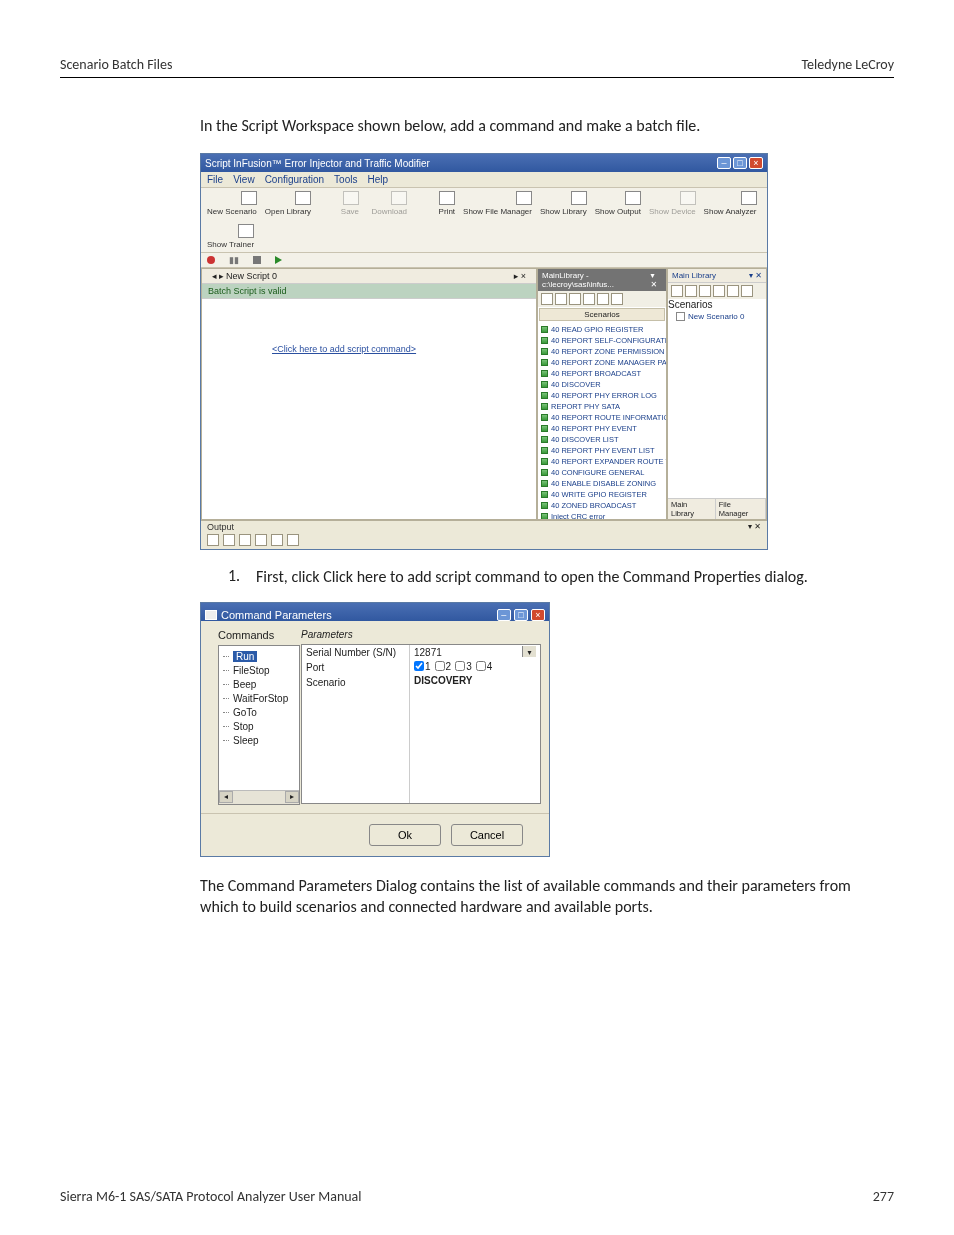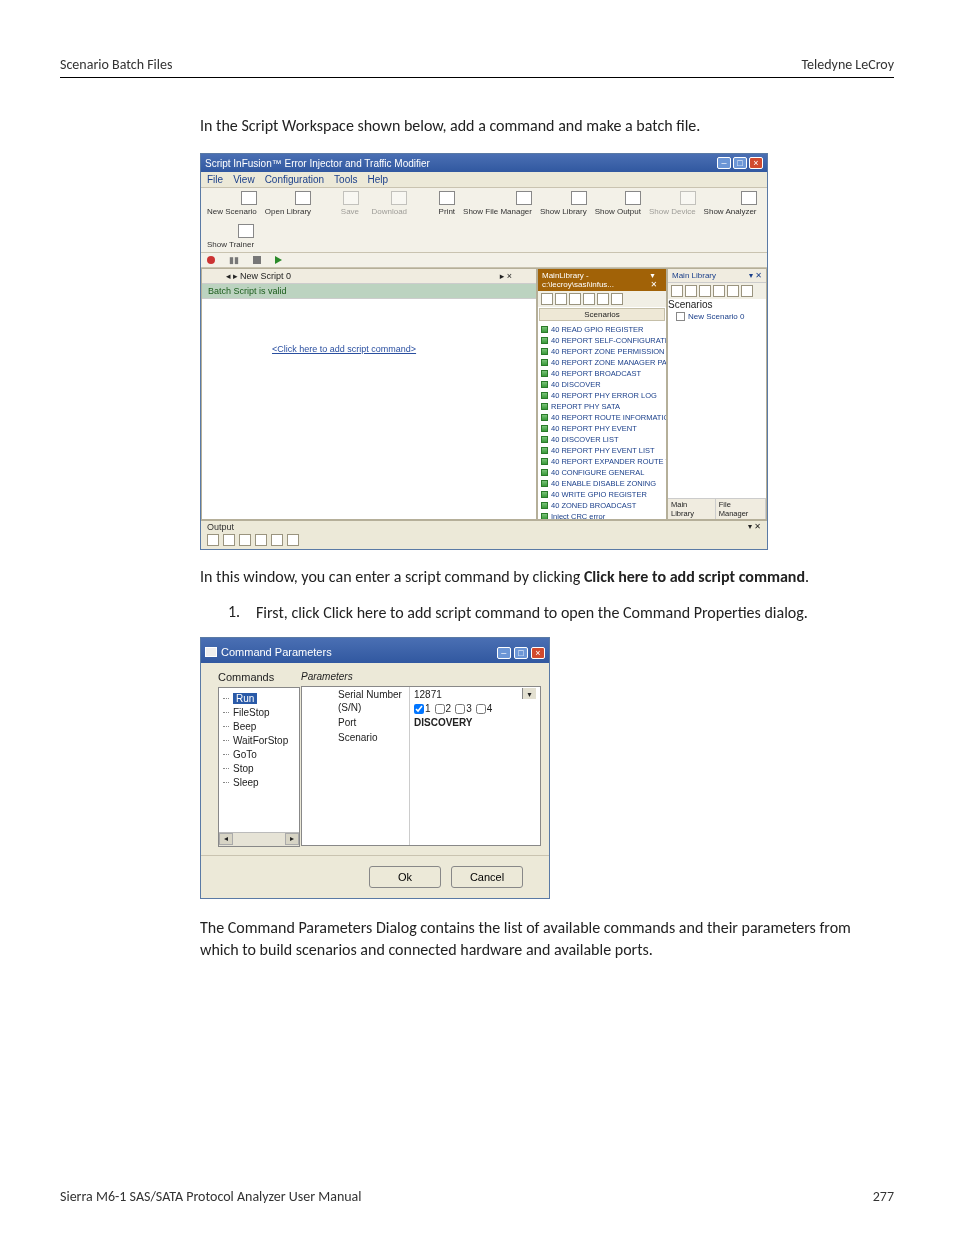--- a/index.html
+++ b/index.html
@@ -28,26 +28,26 @@
   .toolbar2 { display: flex; padding: 2px 6px; gap: 14px; background: #f3f1e8; border-bottom: 1px solid #c9c3b0; align-items: center; font-size: 8px; }
   .toolbar2 .dot { width: 8px; height: 8px; }
   .toolbar2 .dot.rec { background: #c33; border-radius: 50%; }
   .toolbar2 .tri { width: 0; height: 0; border-left: 7px solid #2a8a2a; border-top: 4px solid transparent; border-bottom: 4px solid transparent; }
   .tabstrip { display: flex; gap: 1px; background: #e3e0d1; padding-top: 2px; font-size: 9px; }
   .tabstrip .tab { background: #f7f5ec; padding: 2px 10px; border: 1px solid #b5af99; border-bottom: none; border-radius: 3px 3px 0 0; }
   .tabstrip .tab.active { background: #fff; font-weight: normal; }
   .tabstrip .tab.inactive { background: #e5e2d4; color: #555; }
   .ws-body { display: flex; height: 252px; }
   .ws-left { flex: 1; display: flex; flex-direction: column; border: 1px solid #b5af99; }
-  .ws-left .hdr { display: flex; justify-content: space-between; background: #f0ece0; padding: 2px 24px; font-size: 9px; border-bottom: 1px solid #ccc; }
+  .ws-left .hdr { display: flex; justify-content: space-between; background: #f0ece0; padding: 2px 10px; font-size: 9px; border-bottom: 1px solid #ccc; }
   .ws-left .status { background: #bcd3c0; color: #1a5c1a; padding: 2px 6px; font-size: 9px; border-bottom: 1px solid #ccc; }
   .ws-left .area { flex: 1; background: #fff; display: flex; align-items: flex-start; justify-content: flex-start; }
   .ws-left .area .placeholder { color: #2a4fa0; text-decoration: underline; font-size: 9px; margin: 45px 0 0 70px; cursor: pointer; }
   .ws-mid { width: 130px; border: 1px solid #b5af99; display: flex; flex-direction: column; background: #fff; }
-  .ws-mid .mhdr { background: #a16207; color: #fff; font-size: 8px; padding: 2px 4px; display: flex; justify-content: flex-end; }
+  .ws-mid .mhdr { background: #737373; color: #fff; font-size: 8px; padding: 2px 4px; display: flex; justify-content: flex-end; }
   .ws-mid .mtools { background: #f1efe5; padding: 2px 3px; display: flex; gap: 2px; }
   .ws-mid .mtools span { width: 12px; height: 12px; border: 1px solid #9a947f; background: #fff; }
   .ws-mid .seclabel { background: #eee8d6; border: 1px solid #c5bfa8; font-size: 8px; padding: 1px 4px; text-align: center; margin: 1px; }
   .ws-mid .list { overflow: hidden; font-size: 7.5px; color: #1a3f8a; padding: 2px 0; flex: 1; }
   .ws-mid .list .item { display: flex; align-items: center; gap: 3px; padding: 0 3px; line-height: 11px; white-space: nowrap; }
   .ws-mid .list .item .sq { width: 7px; height: 7px; background: linear-gradient(#7bc47b,#3a9a3a); border: 1px solid #2a7a2a; flex-shrink: 0; }
   .ws-right { width: 100px; border: 1px solid #b5af99; display: flex; flex-direction: column; background: #fff; justify-content: space-between; }
   .ws-right .rhdr { background: #f0ece0; font-size: 8px; padding: 2px 4px; color: #1a3f8a; display: flex; justify-content: space-between; border-bottom: 1px solid #ccc; }
   .ws-right .mtools { background: #f1efe5; padding: 2px 3px; display: flex; gap: 2px; }
   .ws-right .mtools span { width: 12px; height: 12px; border: 1px solid #9a947f; background: #fff; }
@@ -61,34 +61,34 @@
 
   .para { font-size: 16px; margin: 10px 0 14px 0; line-height: 1.35; }
   .para .bold { font-weight: bold; }
 
   .ol-row { display: flex; gap: 10px; margin-left: 28px; margin-bottom: 10px; }
   .ol-row .num { min-width: 18px; font-size: 16px; }
   .ol-row .txt { font-size: 16px; line-height: 1.35; }
 
   
   .dialog { width: 350px; border: 1px solid #5a7aa5; background: #ece9d8; font-family: Tahoma, Arial, sans-serif; font-size: 11px; color: #222; margin: 14px 0 18px 0; }
-  .dialog .dtitle { background: linear-gradient(#4a6fb3,#3158a0); color: #fff; display: flex; justify-content: space-between; align-items: flex-start; height: 25px; padding: 8px 4px; font-size: 11px; }
+  .dialog .dtitle { background: linear-gradient(#4a6fb3,#3158a0); color: #fff; display: flex; justify-content: space-between; align-items: flex-end; height: 18px; padding: 0 4px; font-size: 11px; }
   .dialog .dbody { display: flex; padding: 8px; gap: 0; }
   .dlg-left { width: 84px; padding-left: 9px; }
   .dlg-left .lbl { font-size: 11px; margin-bottom: 4px; }
   .dlg-left .tree { background: #fff; border: 1px solid #888; width: 82px; height: 160px; padding: 4px 2px; font-size: 10px; overflow: hidden; position: relative; }
   .dlg-left .tree .node { padding: 0 0 0 12px; position: relative; line-height: 14px; }
   .dlg-left .tree .node::before { content: ''; position: absolute; left: 2px; top: 6px; width: 6px; border-top: 1px dotted #888; }
   .dlg-left .tree .node.sel span { background: #2a5aa8; color: #fff; padding: 0 3px; }
   .dlg-left .tree .scrollbar { position: absolute; left: 0; bottom: 0; right: 0; height: 14px; background: #e6e3d6; border-top: 1px solid #bbb; display: flex; justify-content: space-between; }
   .dlg-left .tree .scrollbar span { width: 14px; height: 12px; background: #d7d4c5; border: 1px solid #aaa; font-size: 8px; text-align: center; }
   .dlg-right { flex: 1; padding-left: 8px; }
   .dlg-right .lbl { font-size: 10px; margin-bottom: 4px; font-style: italic; }
   .dlg-right .ptable { background: #fff; border: 1px solid #888; height: 160px; display: flex; font-size: 10px; }
-  .dlg-right .ptable .col1 { width: 108px; border-right: 1px solid #ccc; padding-left: 32px; }
+  .dlg-right .ptable .col1 { width: 108px; border-right: 1px solid #ccc; }
   .dlg-right .ptable .col2 { flex: 1; }
   .dlg-right .ptable .cell { padding: 1px 4px; line-height: 13px; }
   .dlg-right .ptable .combo { display: inline-block; border-left: 1px solid #888; width: 14px; height: 11px; background: #e3e0d1; float: right; text-align: center; font-size: 8px; }
   .dlg-right .ptable .checks { display: flex; gap: 4px; padding: 1px 4px; font-size: 10px; }
   .dlg-right .ptable .checks label { display: flex; align-items: center; gap: 1px; }
   .dlg-right .ptable .checks input { width: 10px; height: 10px; }
   .dlg-btns { background: #ece9d8; padding: 10px 26px 10px 0; display: flex; justify-content: flex-end; gap: 10px; border-top: 1px solid #c9c3b0; margin-top: 0; }
   .dlg-btns button { width: 72px; height: 22px; font-size: 11px; background: #ece9d8; border: 1px solid #888; border-radius: 3px; }
 
   .footer-row { position: absolute; bottom: 30px; left: 60px; right: 60px; display: flex; justify-content: space-between; font-size: 14px; color: #333; }
@@ -312,23 +312,20 @@
           <span></span>
             <span></span>
             <span></span>
             <span></span>
             <span></span>
             <span></span>
         </div>
       </div>
     </div>
 
-    <p class="para">
-      <span>In this window, you can enter a script command by clicking </span><span class="bold">Click here to add script command</span><span>.</span>
-    </p>
 
     <div class="ol-row">
       <div class="num">1.</div>
       <div class="txt">
         <span>First, click </span><span class="bold">Click here to add script command</span><span> to open the Command Properties dialog.</span>
       </div>
     </div>
 
     <div class="dialog">
       <div class="dtitle">

